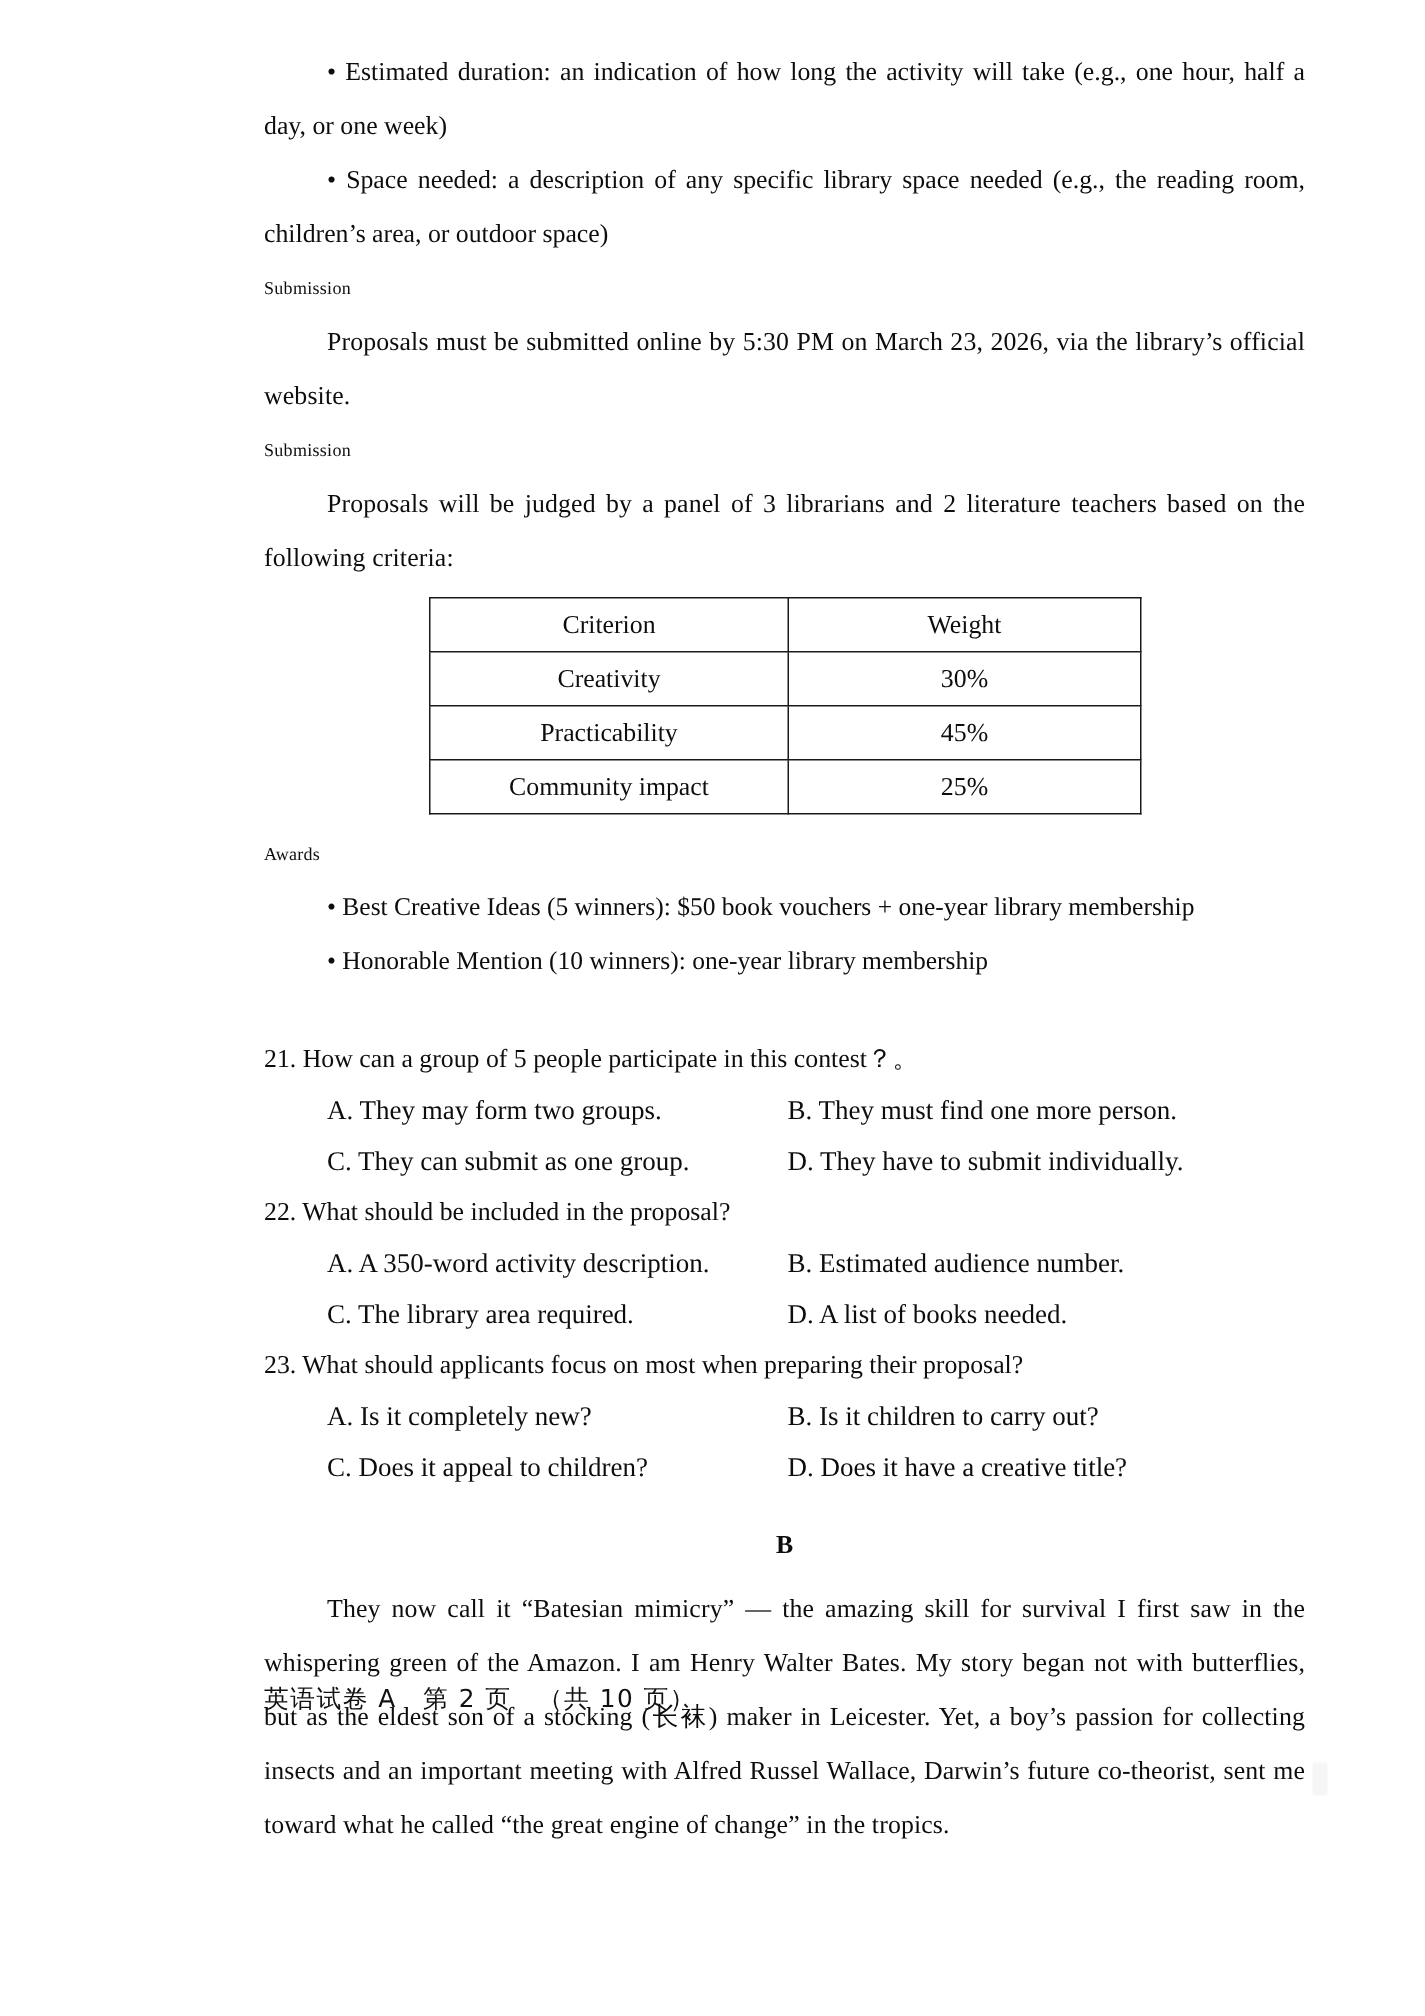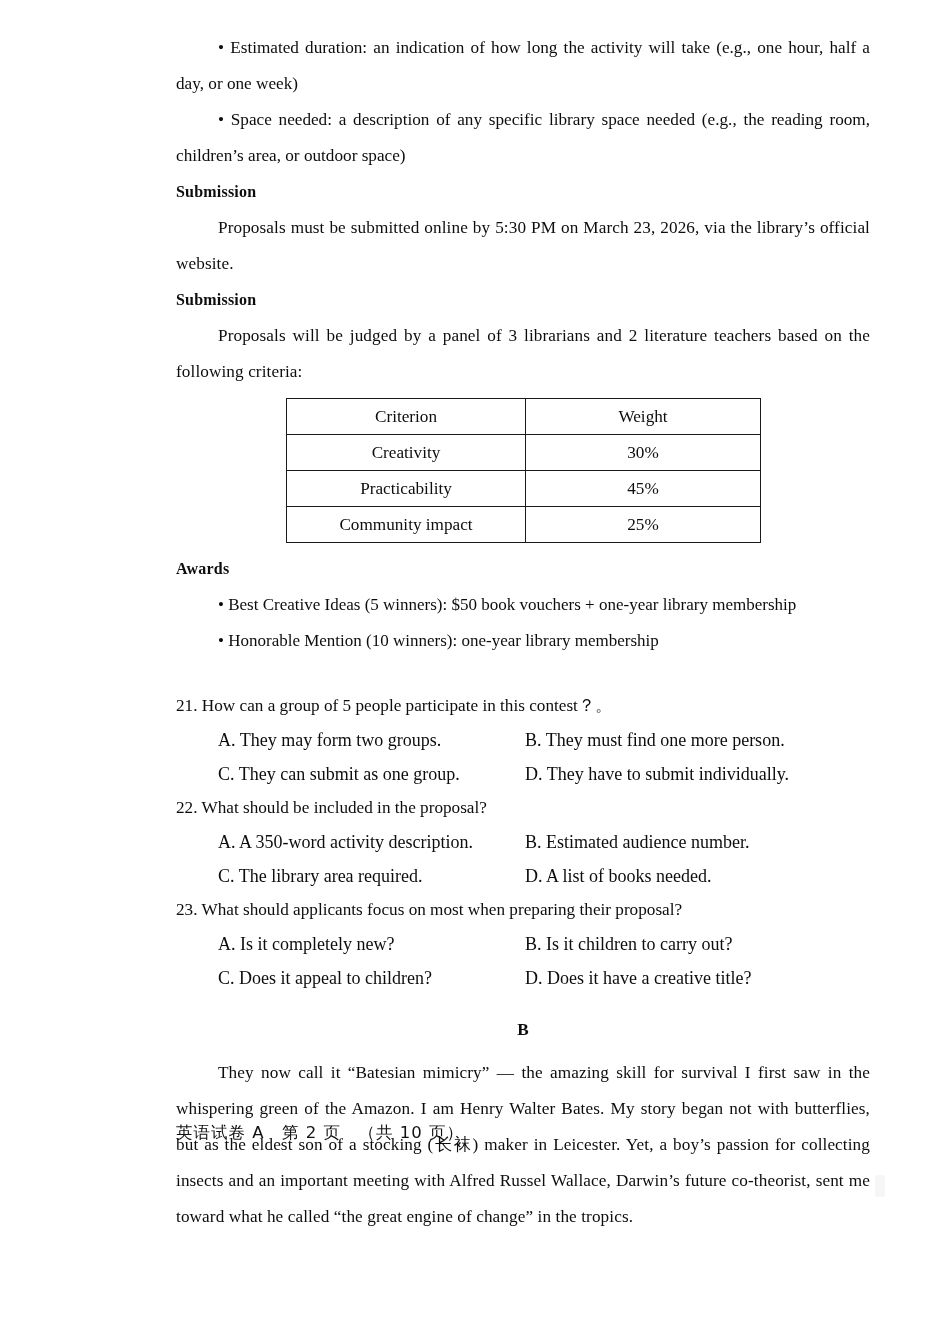--- a/index.html
+++ b/index.html
@@ -38,24 +38,24 @@
 
   .bullet-para {
     font-size: 17.2px;
     line-height: 36px;
     text-align: justify;
     margin: 0;
     text-indent: 42px;
   }
 
   .heading {
-    font-size: 16px;
-    line-height: 36px;
-    margin: 0;
-    font-weight: 700;
+    font-size: 12px;
+    line-height: 36px;
+    margin: 0;
+    font-weight: 400;
     letter-spacing: 0.2px;
   }
 
   .award-item {
     font-size: 17px;
     line-height: 36px;
     margin: 0;
     padding-left: 42px;
     text-align: left;
   }

